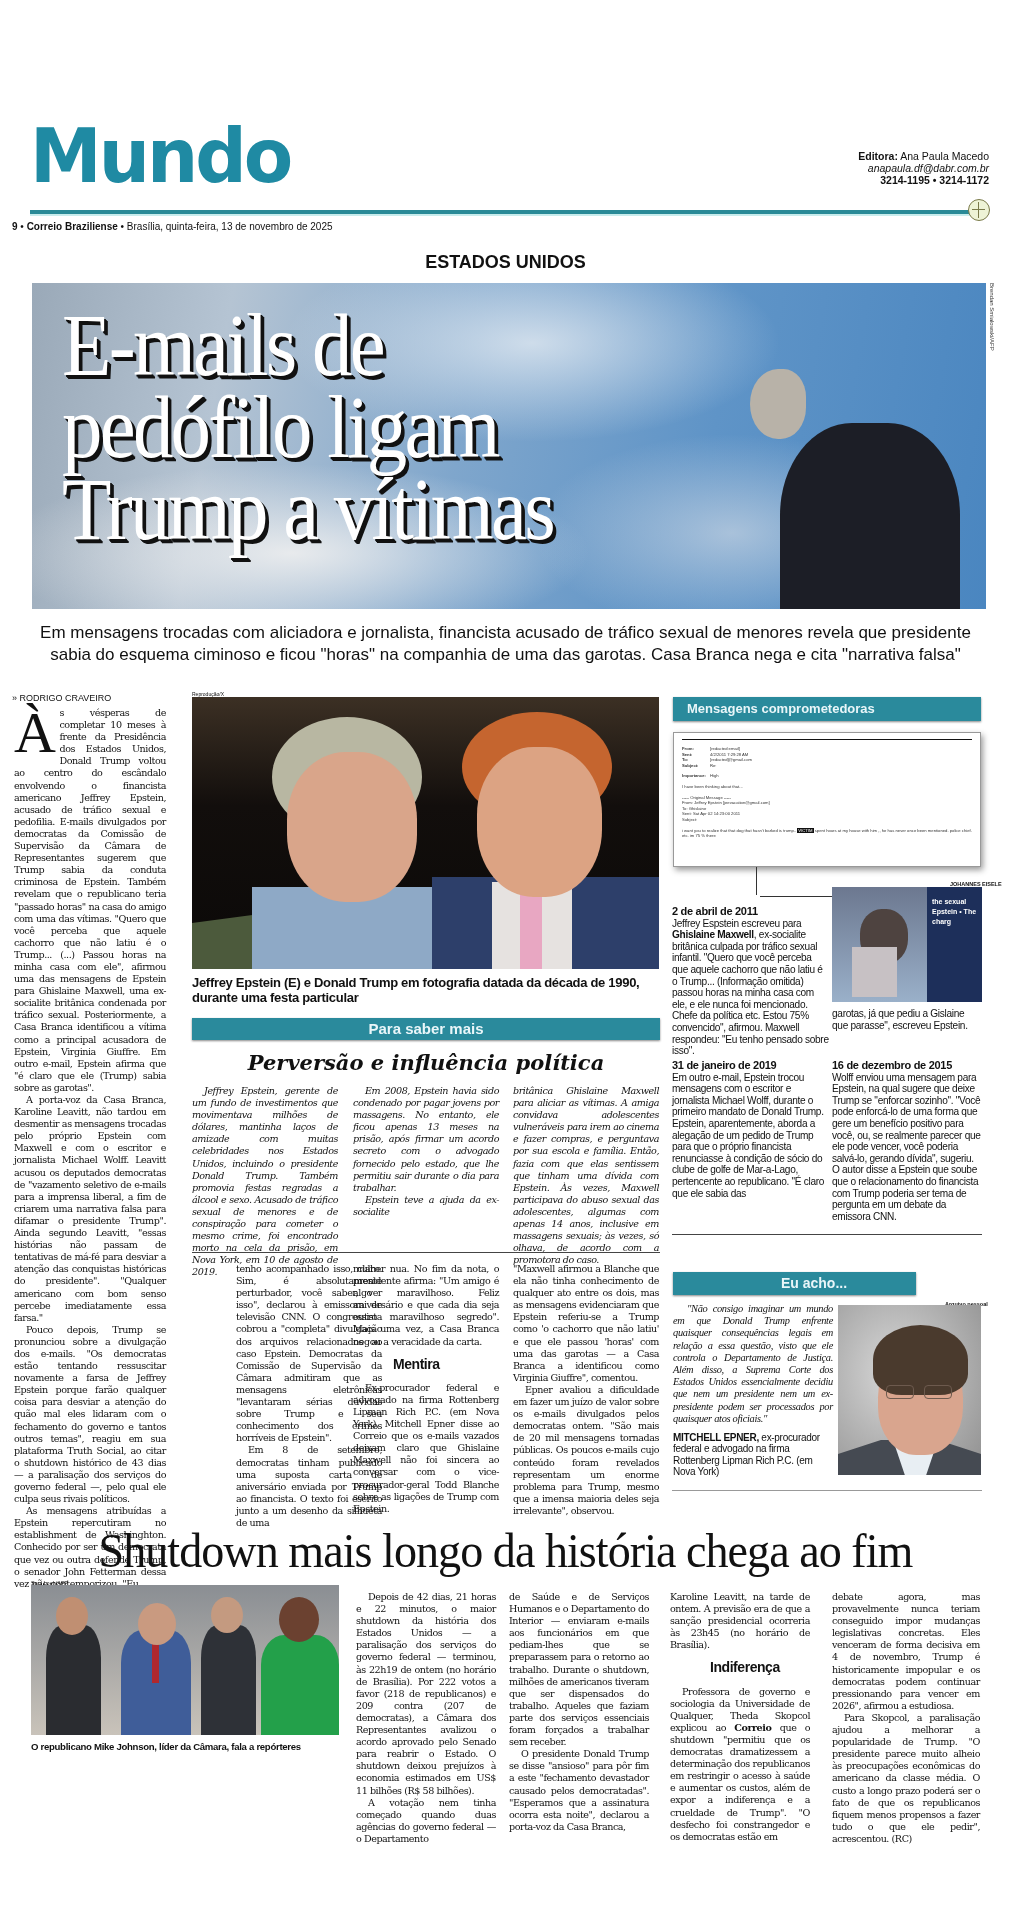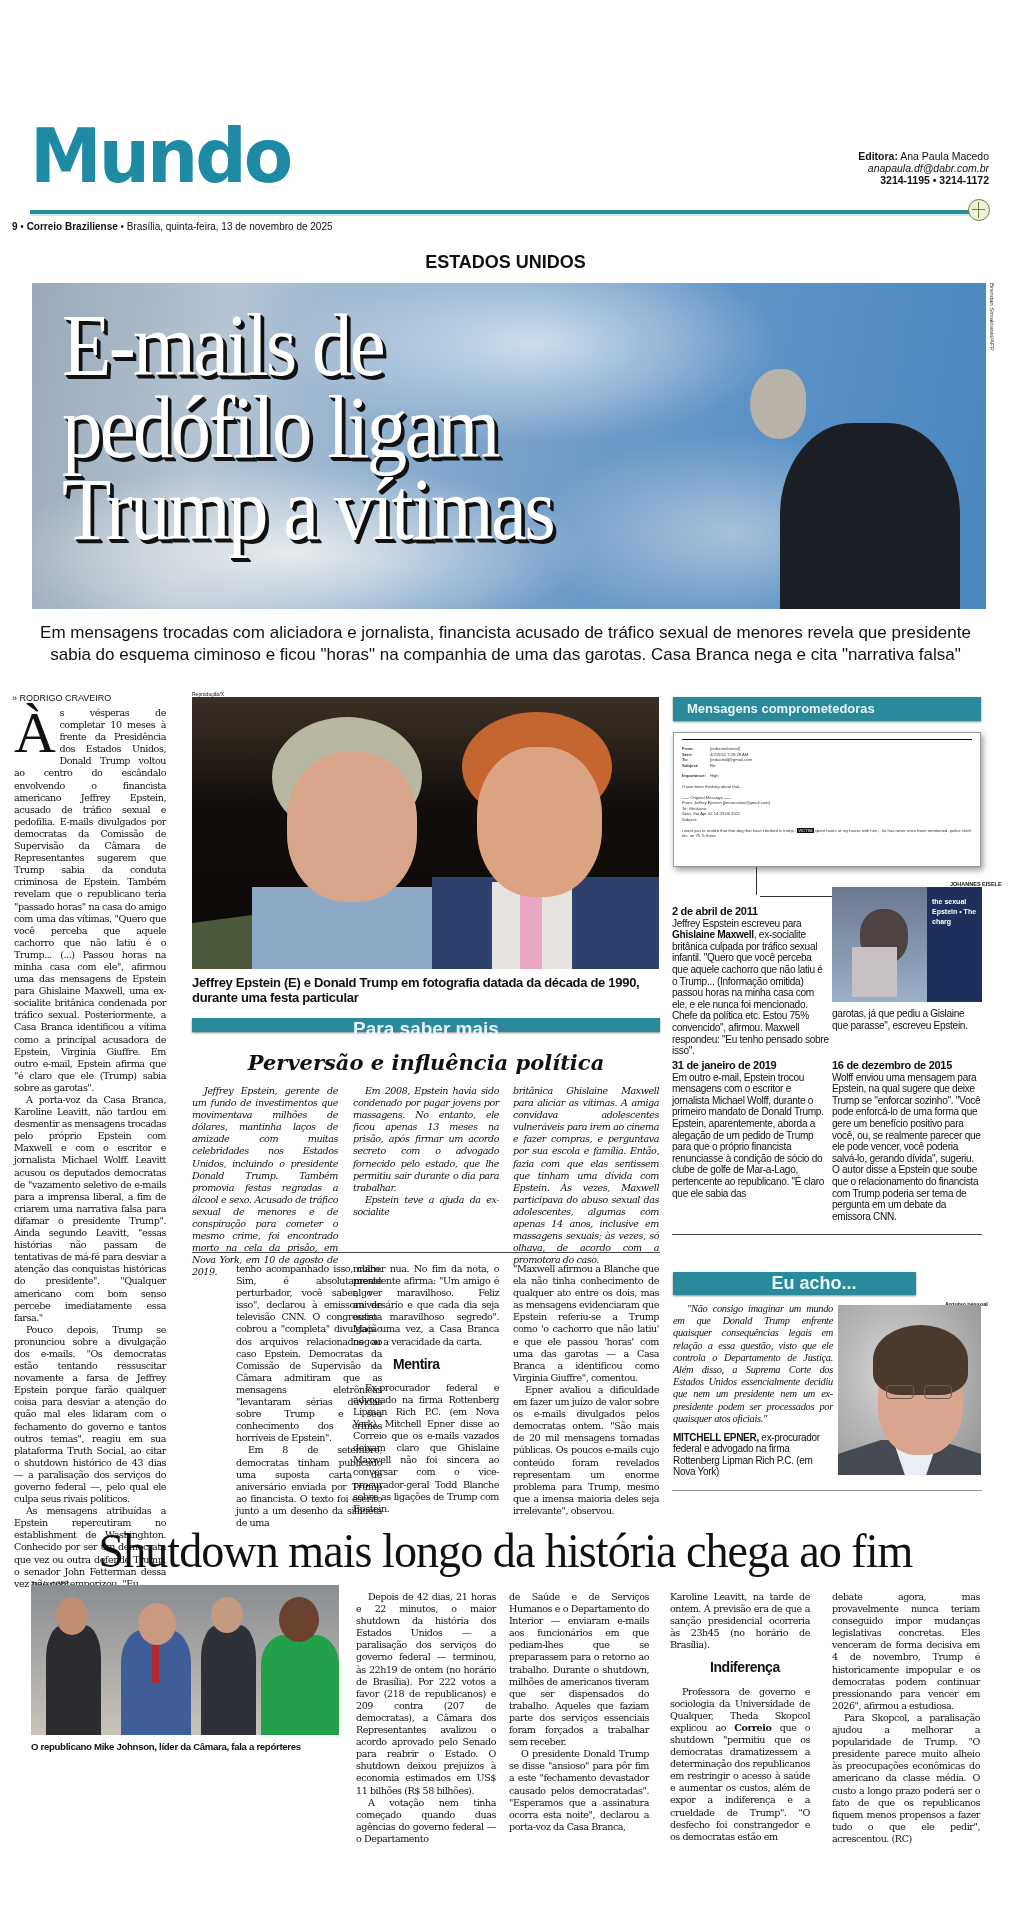--- a/index.html
+++ b/index.html
@@ -45,21 +45,21 @@
   #photo1 .p1face { position:absolute; left:95px; top:55px; width:130px; height:150px; border-radius:45%; background:#d9a58a; }
   #photo1 .p1shirt { position:absolute; left:60px; top:190px; width:240px; height:100px; background:#8ea9c6; }
   #photo1 .p1jacket { position:absolute; left:0px; top:210px; width:300px; height:80px; background:#4c5a3c; clip-path: polygon(0 20%,40% 0,60% 100%,0 100%); }
   #photo1 .p2hair { position:absolute; left:270px; top:15px; width:150px; height:110px; border-radius:50%; background:#c5652f; }
   #photo1 .p2face { position:absolute; left:285px; top:50px; width:125px; height:150px; border-radius:45%; background:#dca383; }
   #photo1 .p2suit { position:absolute; left:240px; top:180px; width:227px; height:100px; background:#2d3f6a; }
   #photo1 .p2shirt { position:absolute; left:300px; top:185px; width:80px; height:100px; background:#e6e2e0; }
   #photo1 .p2tie { position:absolute; left:328px; top:195px; width:22px; height:90px; background:#e8a7c2; }
   #caption1 { left: 192px; top: 975px; width: 470px; font-size: 13px; font-weight: bold; font-family: "Liberation Sans", sans-serif; letter-spacing: -0.3px; }
   .teal-bar { background: #2a8a9c; color: #e9f6f9; font-weight: bold; font-family: "Liberation Sans", sans-serif; box-shadow: 0 1px 2px #888; }
-  #saber-bar { left: 192px; top: 1018px; width: 468px; height: 14px; font-size: 19px; text-align: center; line-height: 22px; }
+  #saber-bar { left: 192px; top: 1018px; width: 468px; height: 22px; font-size: 15px; text-align: center; line-height: 22px; }
   #saber-title { left: 192px; top: 1050px; width: 468px; text-align: center; font-family: "DejaVu Serif", serif; font-style: italic; font-weight: bold; font-size: 21px; }
   .saber-col { font-style: italic; }
   #saber1 { left: 192px; top: 1085px; width: 146px; }
   #saber2 { left: 353px; top: 1085px; width: 146px; }
   #saber3 { left: 513px; top: 1085px; width: 146px; }
   #saber-rule { left: 192px; top: 1252px; width: 468px; height: 1px; background: #444; }
   #col2 { left: 192px; top: 1263px; width: 146px; margin-left: 44px; }
   #col3 { left: 353px; top: 1263px; width: 146px; }
   #col4 { left: 513px; top: 1263px; width: 146px; }
   .subhead { font-family: "Liberation Sans", sans-serif; font-weight: bold; font-size: 14px; margin: 10px 0 12px; text-indent: 0 !important; padding-left: 40px; }
@@ -79,21 +79,21 @@
   #tl1b { left: 832px; top: 1008px; width: 150px; }
   #tl2 { left: 672px; top: 1060px; width: 158px; }
   #tl3 { left: 832px; top: 1060px; width: 150px; }
   #photo2-credit { left: 950px; top: 881px; font-size: 5.5px; font-weight:bold; font-family:"Liberation Sans", sans-serif; }
   #photo2 { left: 832px; top: 887px; width: 150px; height: 115px; overflow:hidden; background:#1d2f5a; }
   #photo2 .a { position:absolute; left:0; top:0; width:95px; height:115px; background: linear-gradient(180deg,#6c7890,#9ab0c9); }
   #photo2 .b { position:absolute; left:28px; top:22px; width:48px; height:55px; border-radius:45%; background:#4e4340; }
   #photo2 .c { position:absolute; left:20px; top:60px; width:45px; height:50px; background:#c7c1c4; }
   #photo2 .d { position:absolute; left:100px; top:10px; font-size:7px; color:#fff; font-family:"Liberation Sans",sans-serif; font-weight:bold; line-height: 10px; }
   #tl-rule { left: 672px; top: 1234px; width: 310px; height: 1px; background: #444; }
-  #acho-bar { left: 673px; top: 1272px; width: 243px; height: 23px; font-size: 18px; line-height: 23px; text-align: center; padding-left: 39px; }
+  #acho-bar { left: 673px; top: 1272px; width: 243px; height: 23px; font-size: 14px; line-height: 23px; text-align: center; padding-left: 39px; }
   #acho-credit { left: 945px; top: 1301px; font-size: 5.5px; font-weight:bold; font-family:"Liberation Sans", sans-serif; }
   #acho-quote { left: 673px; top: 1303px; width: 160px; font-family: "Liberation Serif", serif; font-style: italic; font-size: 10.4px; line-height: 12.2px; text-align: justify; letter-spacing: -0.3px; text-indent: 14px; }
   #acho-sig { left: 673px; top: 1432px; width: 160px; font-family: "Liberation Sans", sans-serif; font-size: 10px; line-height: 11.4px; letter-spacing: -0.3px; }
   #acho-sig b { font-weight: bold; }
   #photo3 { left: 838px; top: 1305px; width: 143px; height: 170px; overflow: hidden; background: radial-gradient(ellipse at 40% 40%, #d8d8d8, #8e8e8e); }
   #photo3 .hair { position:absolute; left:35px; top:20px; width:95px; height:70px; border-radius:50% 50% 30% 30%; background:#4a3a2d; }
   #photo3 .face { position:absolute; left:40px; top:45px; width:85px; height:105px; border-radius:45%; background:#d9a58e; }
   #photo3 .glass1 { position:absolute; left:48px; top:80px; width:28px; height:14px; border:1.5px solid #6d5a4e; border-radius:4px; }
   #photo3 .glass2 { position:absolute; left:86px; top:80px; width:28px; height:14px; border:1.5px solid #6d5a4e; border-radius:4px; }
   #photo3 .suit { position:absolute; left:0; top:135px; width:143px; height:40px; background:#454a52; clip-path: polygon(0 35%,30% 0,70% 0,100% 35%,100% 100%,0 100%); }

